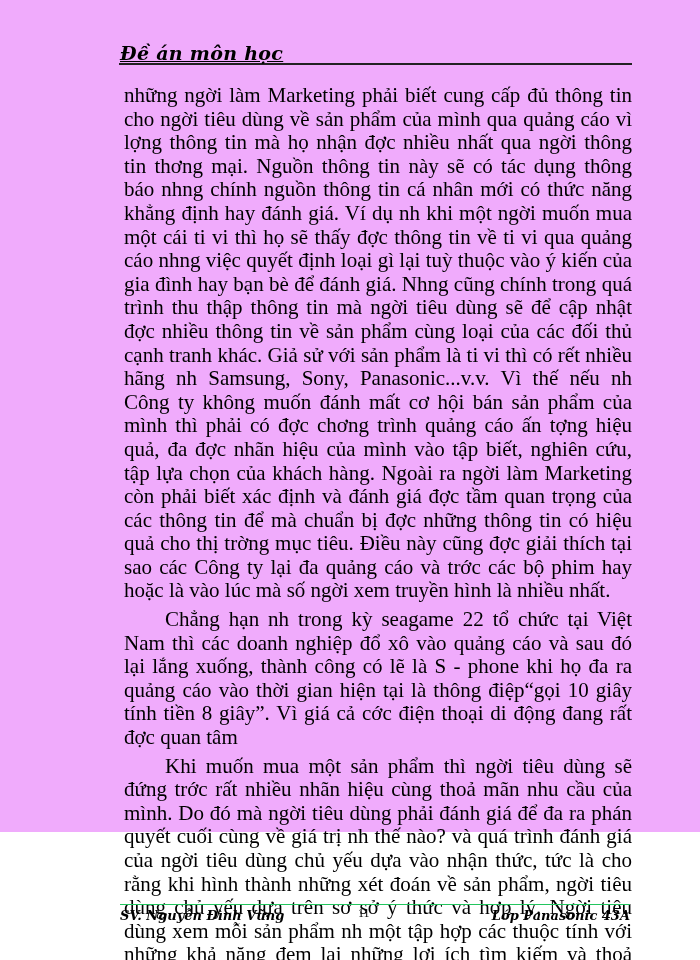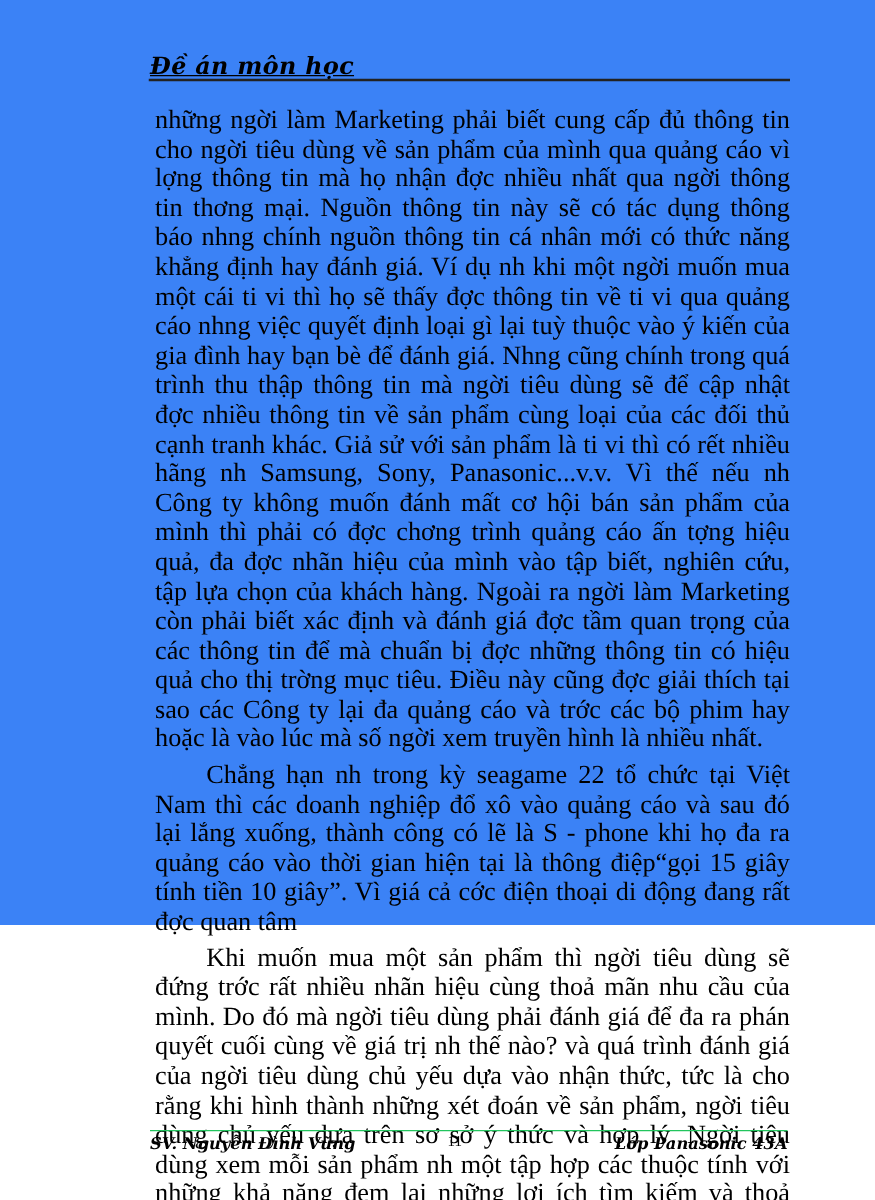--- a/index.html
+++ b/index.html
@@ -11,22 +11,22 @@
     width: 700px;
     height: 960px;
     position: relative;
     overflow: hidden;
     font-family: "Liberation Serif", "DejaVu Serif", serif;
     color: #000000;
   }
   .page {
     position: absolute;
     left: 0; top: 0;
-    width: 700px; height: 740px;
-    background: #3b82f6;
+    width: 700px; height: 832px;
+    background: #f0abfc;
   }
   .header {
     position: absolute;
     left: 119px;
     top: 38px;
     width: 513px;
     height: 25px;
     border-bottom: 2px solid #222;
   }
   .header-title {
@@ -95,21 +95,21 @@
 <body>
 
 <div class="page">
 
   <div class="header">
     <span class="header-title">Đề án môn học</span>
   </div>
 
   <div class="body-text">
     <p>những ngời   làm Marketing phải biết cung cấp đủ thông tin cho ngời   tiêu dùng về sản phẩm của mình qua quảng cáo vì lợng   thông tin mà họ nhận đợc   nhiều nhất qua ngời   thông tin thơng   mại. Nguồn thông tin này sẽ có tác dụng thông báo nhng   chính nguồn thông tin cá nhân mới có thức năng khẳng định hay đánh giá. Ví dụ nh   khi một ngời   muốn mua một cái ti vi thì họ sẽ thấy đợc   thông tin về ti vi qua quảng cáo nhng   việc quyết định loại gì lại tuỳ thuộc vào ý kiến của gia đình hay bạn bè để đánh giá. Nhng   cũng chính trong quá trình thu thập thông tin mà ngời   tiêu dùng sẽ để cập nhật đợc   nhiều thông tin về sản phẩm cùng loại của các đối thủ cạnh tranh khác. Giả sử với sản phẩm là ti vi thì có rết nhiều hãng nh   Samsung, Sony, Panasonic...v.v. Vì thế nếu nh   Công ty không muốn đánh mất cơ hội bán sản phẩm của mình thì phải có đợc   chơng   trình quảng cáo ấn tợng   hiệu quả, đa   đợc   nhãn hiệu của mình vào tập biết, nghiên cứu, tập lựa chọn của khách hàng. Ngoài ra ngời   làm Marketing còn phải biết xác định và đánh giá đợc   tầm quan trọng của các thông tin để mà chuẩn bị đợc   những thông tin có hiệu quả cho thị trờng   mục tiêu. Điều này cũng đợc   giải thích tại sao các Công ty lại đa   quảng cáo và trớc   các bộ phim hay hoặc là vào lúc mà số ngời   xem truyền hình là nhiều nhất.</p>
-    <p class="indent">Chẳng hạn nh   trong kỳ seagame 22 tổ chức tại Việt Nam thì các doanh nghiệp đổ xô vào quảng cáo và sau đó lại lắng xuống, thành công có lẽ là S - phone khi họ đa   ra quảng cáo vào thời gian hiện tại là thông điệp“gọi 15 giây tính tiền 10 giây”. Vì giá cả cớc   điện thoại di động đang rất đợc   quan tâm</p>
+    <p class="indent">Chẳng hạn nh   trong kỳ seagame 22 tổ chức tại Việt Nam thì các doanh nghiệp đổ xô vào quảng cáo và sau đó lại lắng xuống, thành công có lẽ là S - phone khi họ đa   ra quảng cáo vào thời gian hiện tại là thông điệp“gọi 10 giây tính tiền 8 giây”. Vì giá cả cớc   điện thoại di động đang rất đợc   quan tâm</p>
     <p class="indent">Khi muốn mua một sản phẩm thì ngời   tiêu dùng sẽ đứng trớc   rất nhiều nhãn hiệu cùng thoả mãn nhu cầu của mình. Do đó mà ngời   tiêu dùng phải đánh giá để đa   ra phán quyết cuối cùng về giá trị nh   thế nào? và quá trình đánh giá của ngời   tiêu dùng chủ yếu dựa vào nhận thức, tức là cho rằng khi hình thành những xét đoán về sản phẩm, ngời   tiêu dùng chủ yếu dựa trên sơ sở ý thức và hợp lý. Ngời   tiêu dùng xem mỗi sản phẩm nh   một tập hợp các thuộc tính với những khả năng đem lại những lợi ích tìm kiếm và thoả mãn nhu cầu khác nhau. Việc đánh giá sẽ tuỳ</p>
   </div>
 
   <div class="footer">
     <span class="footer-left">SV. Nguyễn Đình Vững</span>
     <span class="footer-page">11</span>
     <span class="footer-right">Lớp Panasonic 43A</span>
   </div>
 
 </div>

